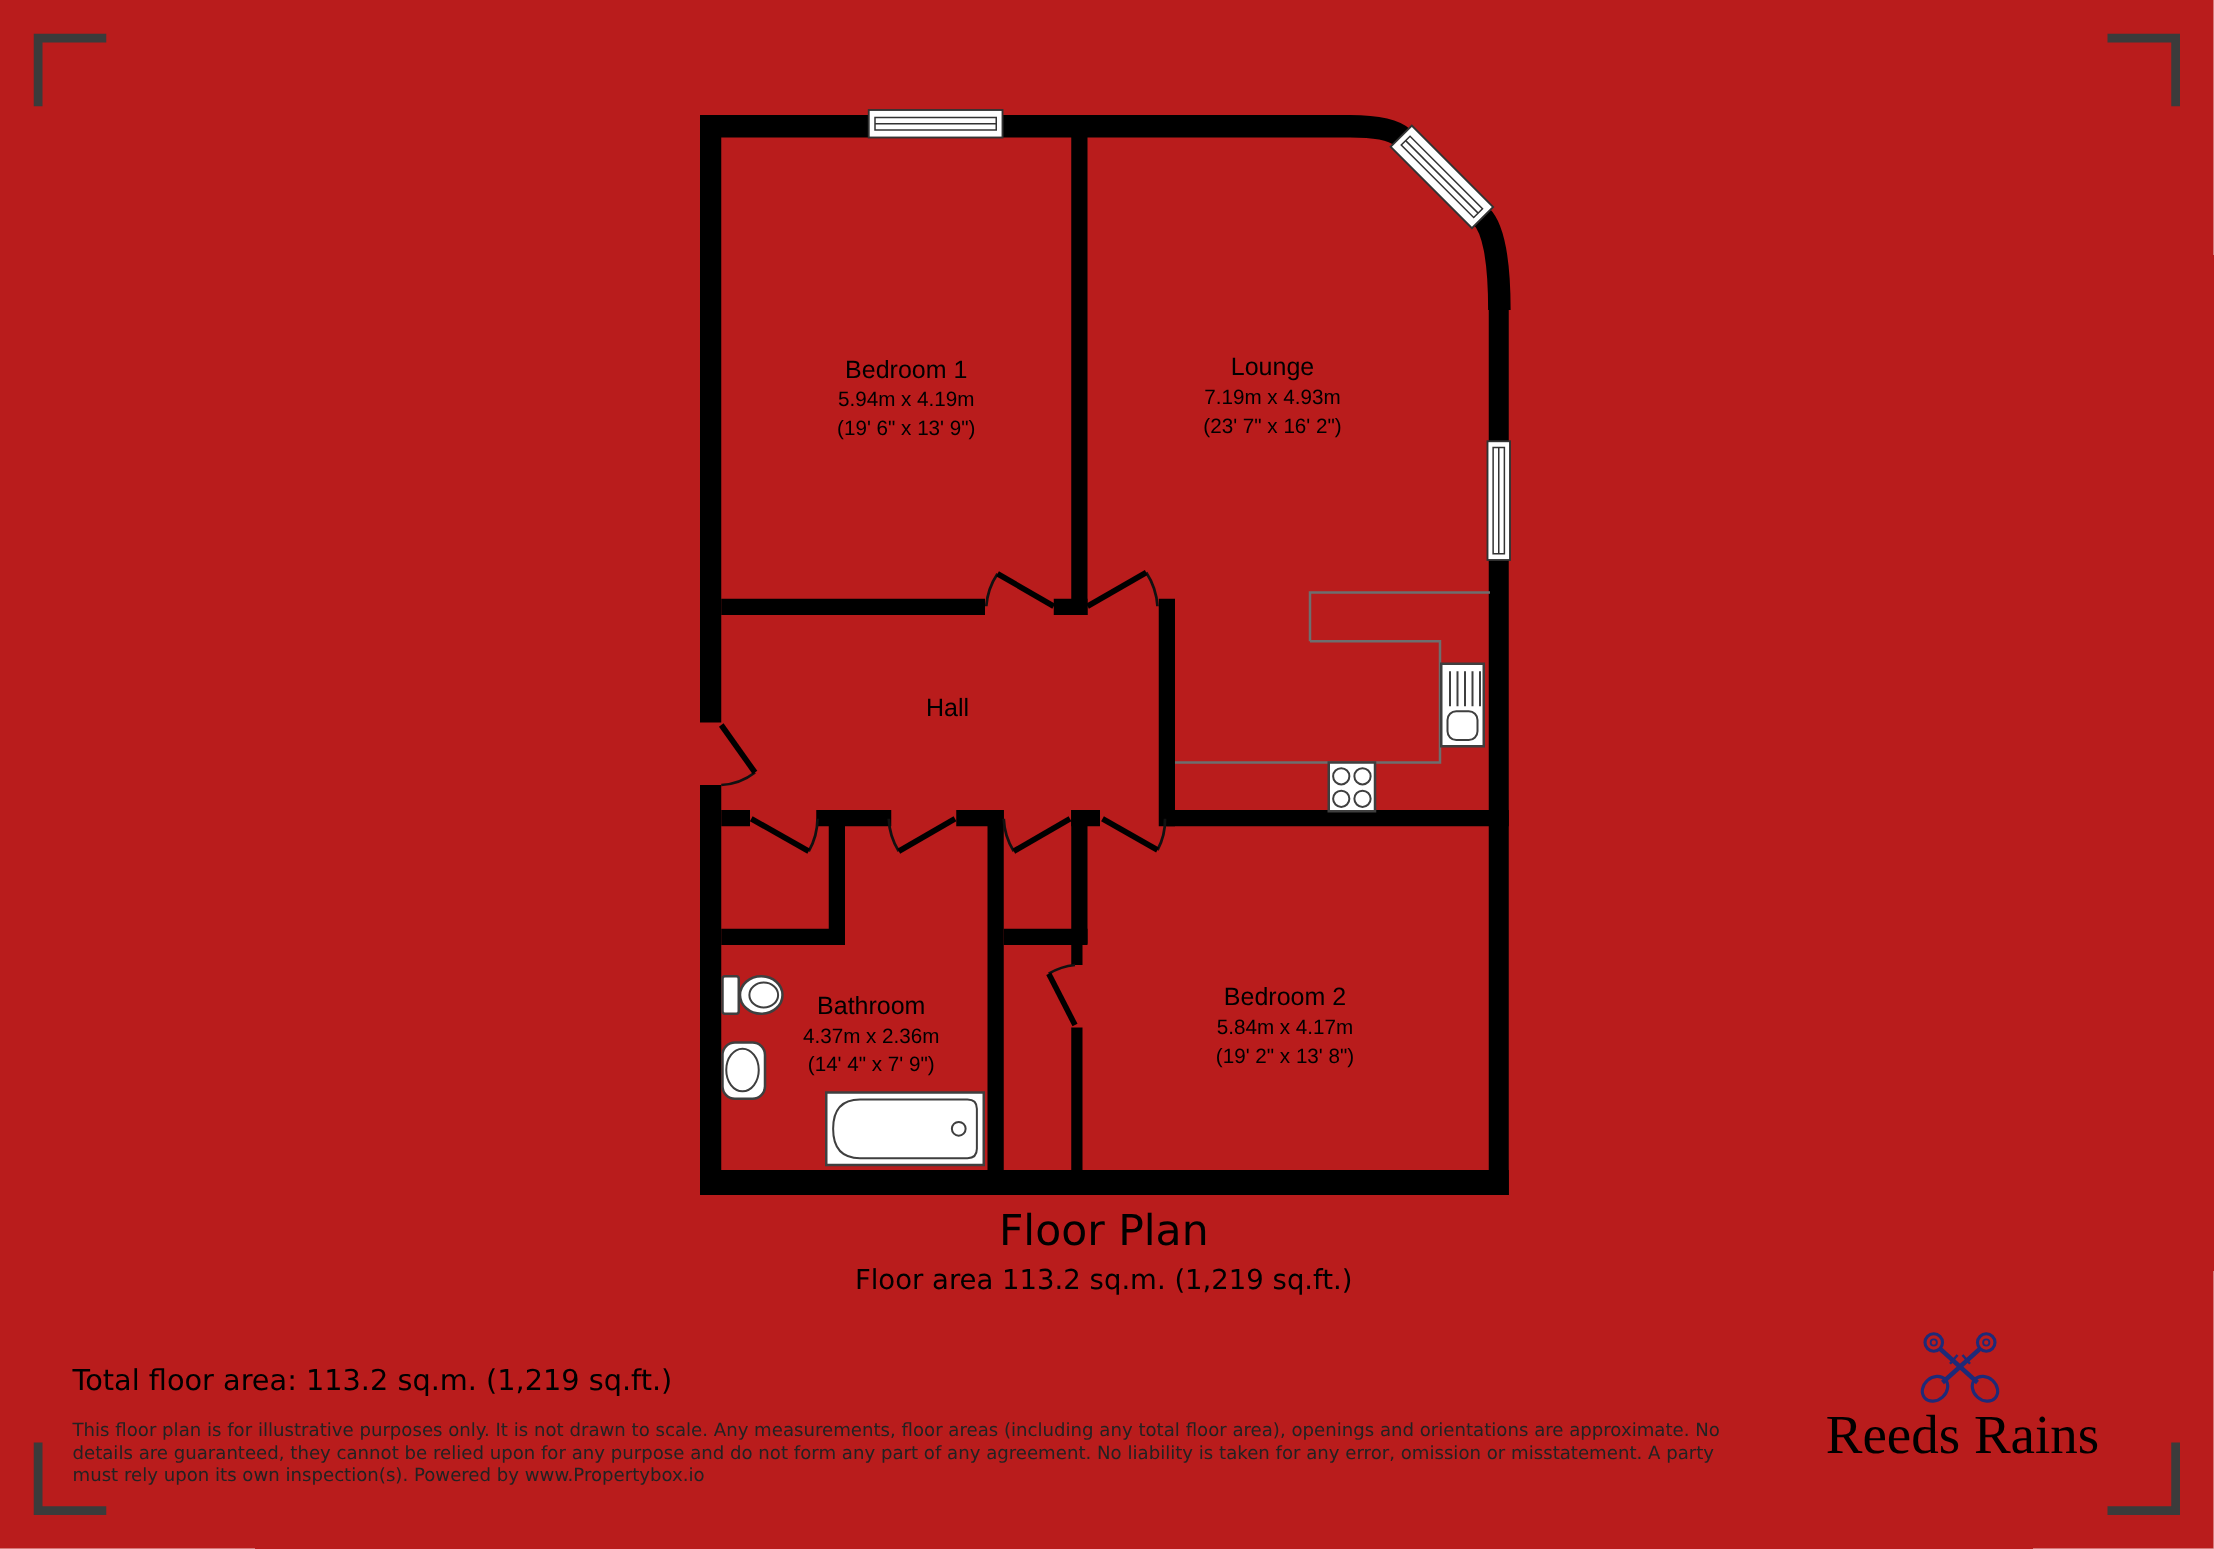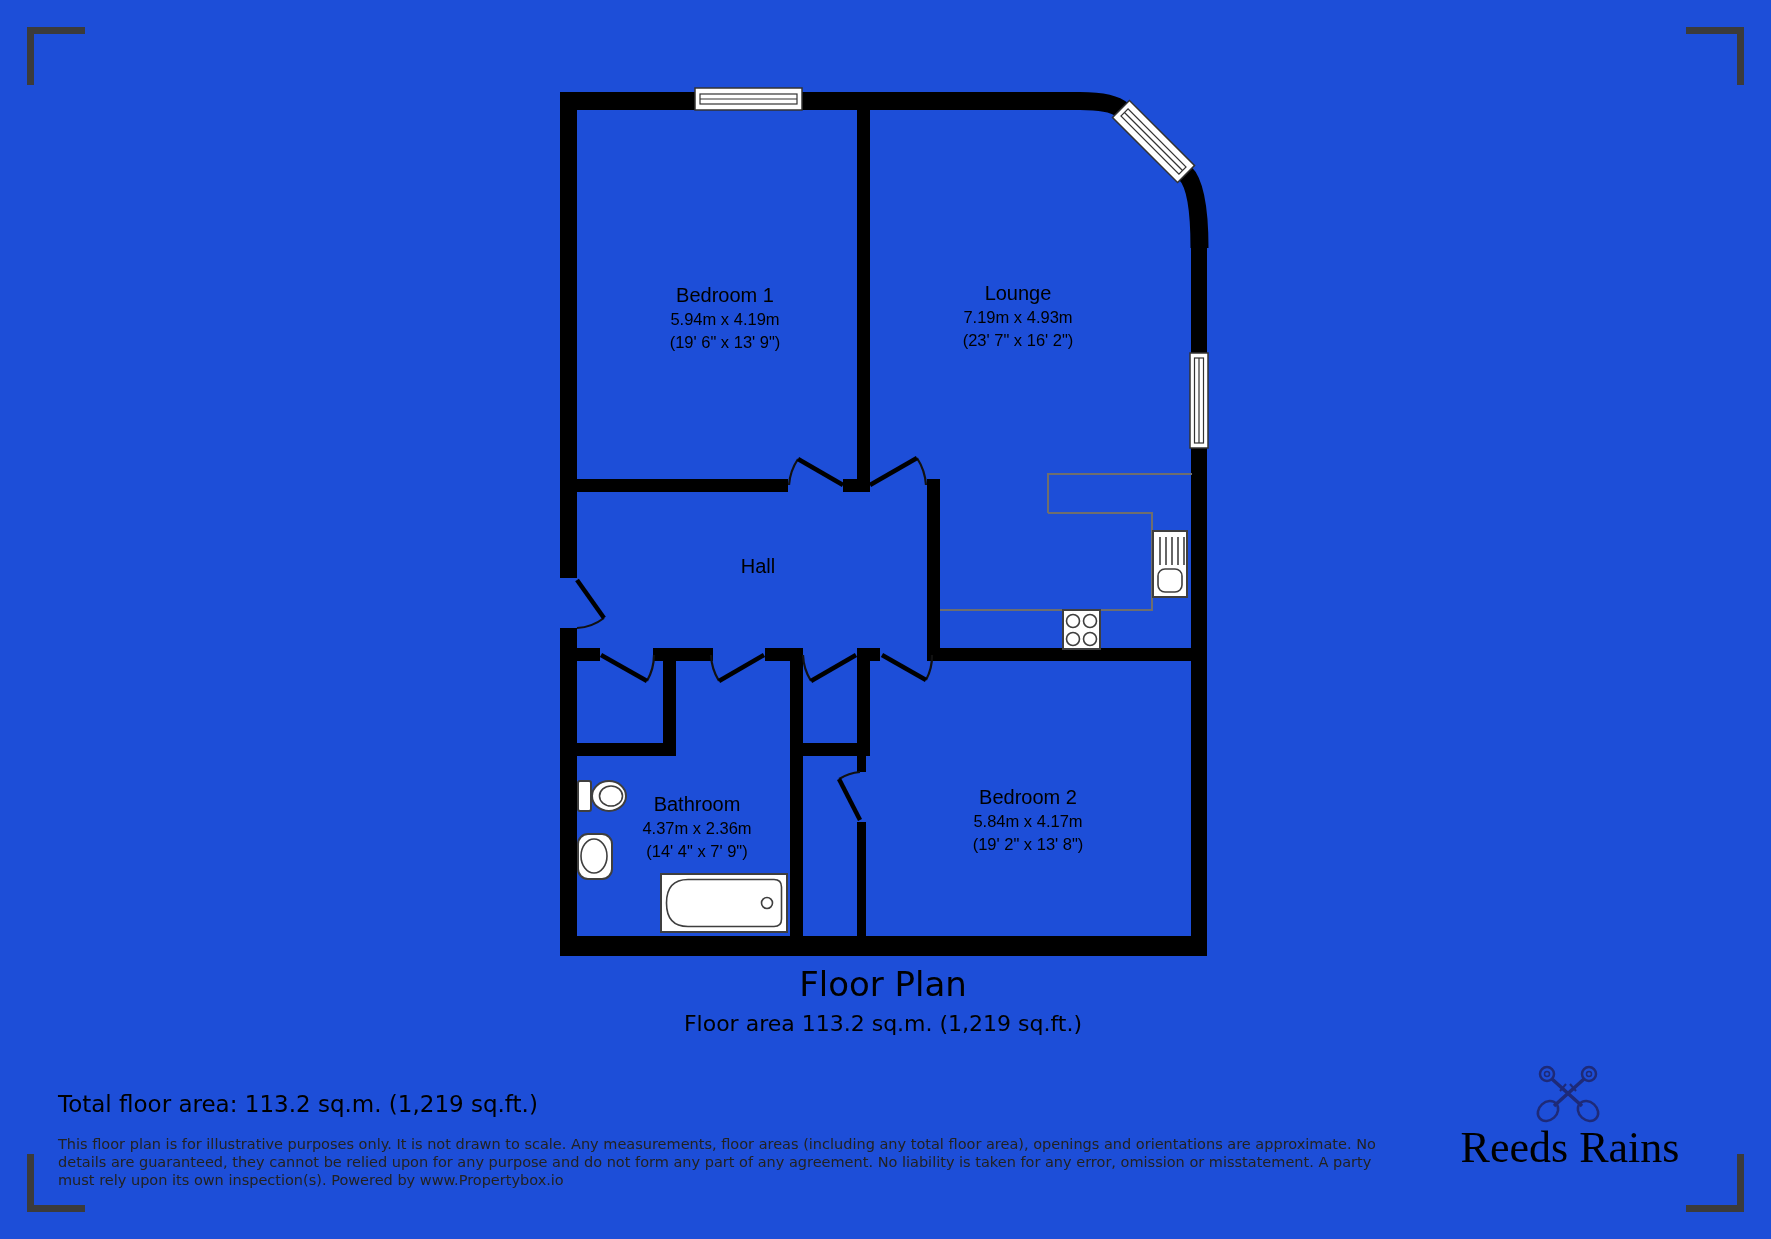--- a/index.html
+++ b/index.html
@@ -1,16 +1,16 @@
 <!DOCTYPE html>
 <html><head>
 <meta charset="utf-8">
 <style>
   html,body{margin:0;padding:0;background:#ffffff;}
-  #stage{position:relative;width:1771px;height:1239px;background:#1d4ed8;overflow:hidden;}
+  #stage{position:relative;width:1771px;height:1239px;background:#b91c1c;overflow:hidden;}
   svg{display:block;}
   text{fill:#000;}
   .room-name{font-family:"Liberation Sans",sans-serif;font-size:20px;}
   .room-dim{font-family:"Liberation Sans",sans-serif;font-size:16.5px;}
   .plan-title{font-family:"DejaVu Sans",sans-serif;font-size:34px;}
   .plan-subtitle{font-family:"DejaVu Sans",sans-serif;font-size:22px;}
   .total-area{font-family:"DejaVu Sans",sans-serif;font-size:23px;}
   .disclaimer{font-family:"DejaVu Sans",sans-serif;font-size:14.5px;fill:#222;}
   .brand-text{font-family:"Liberation Serif",serif;font-size:44px;}
   .wall{fill:#000000;}

